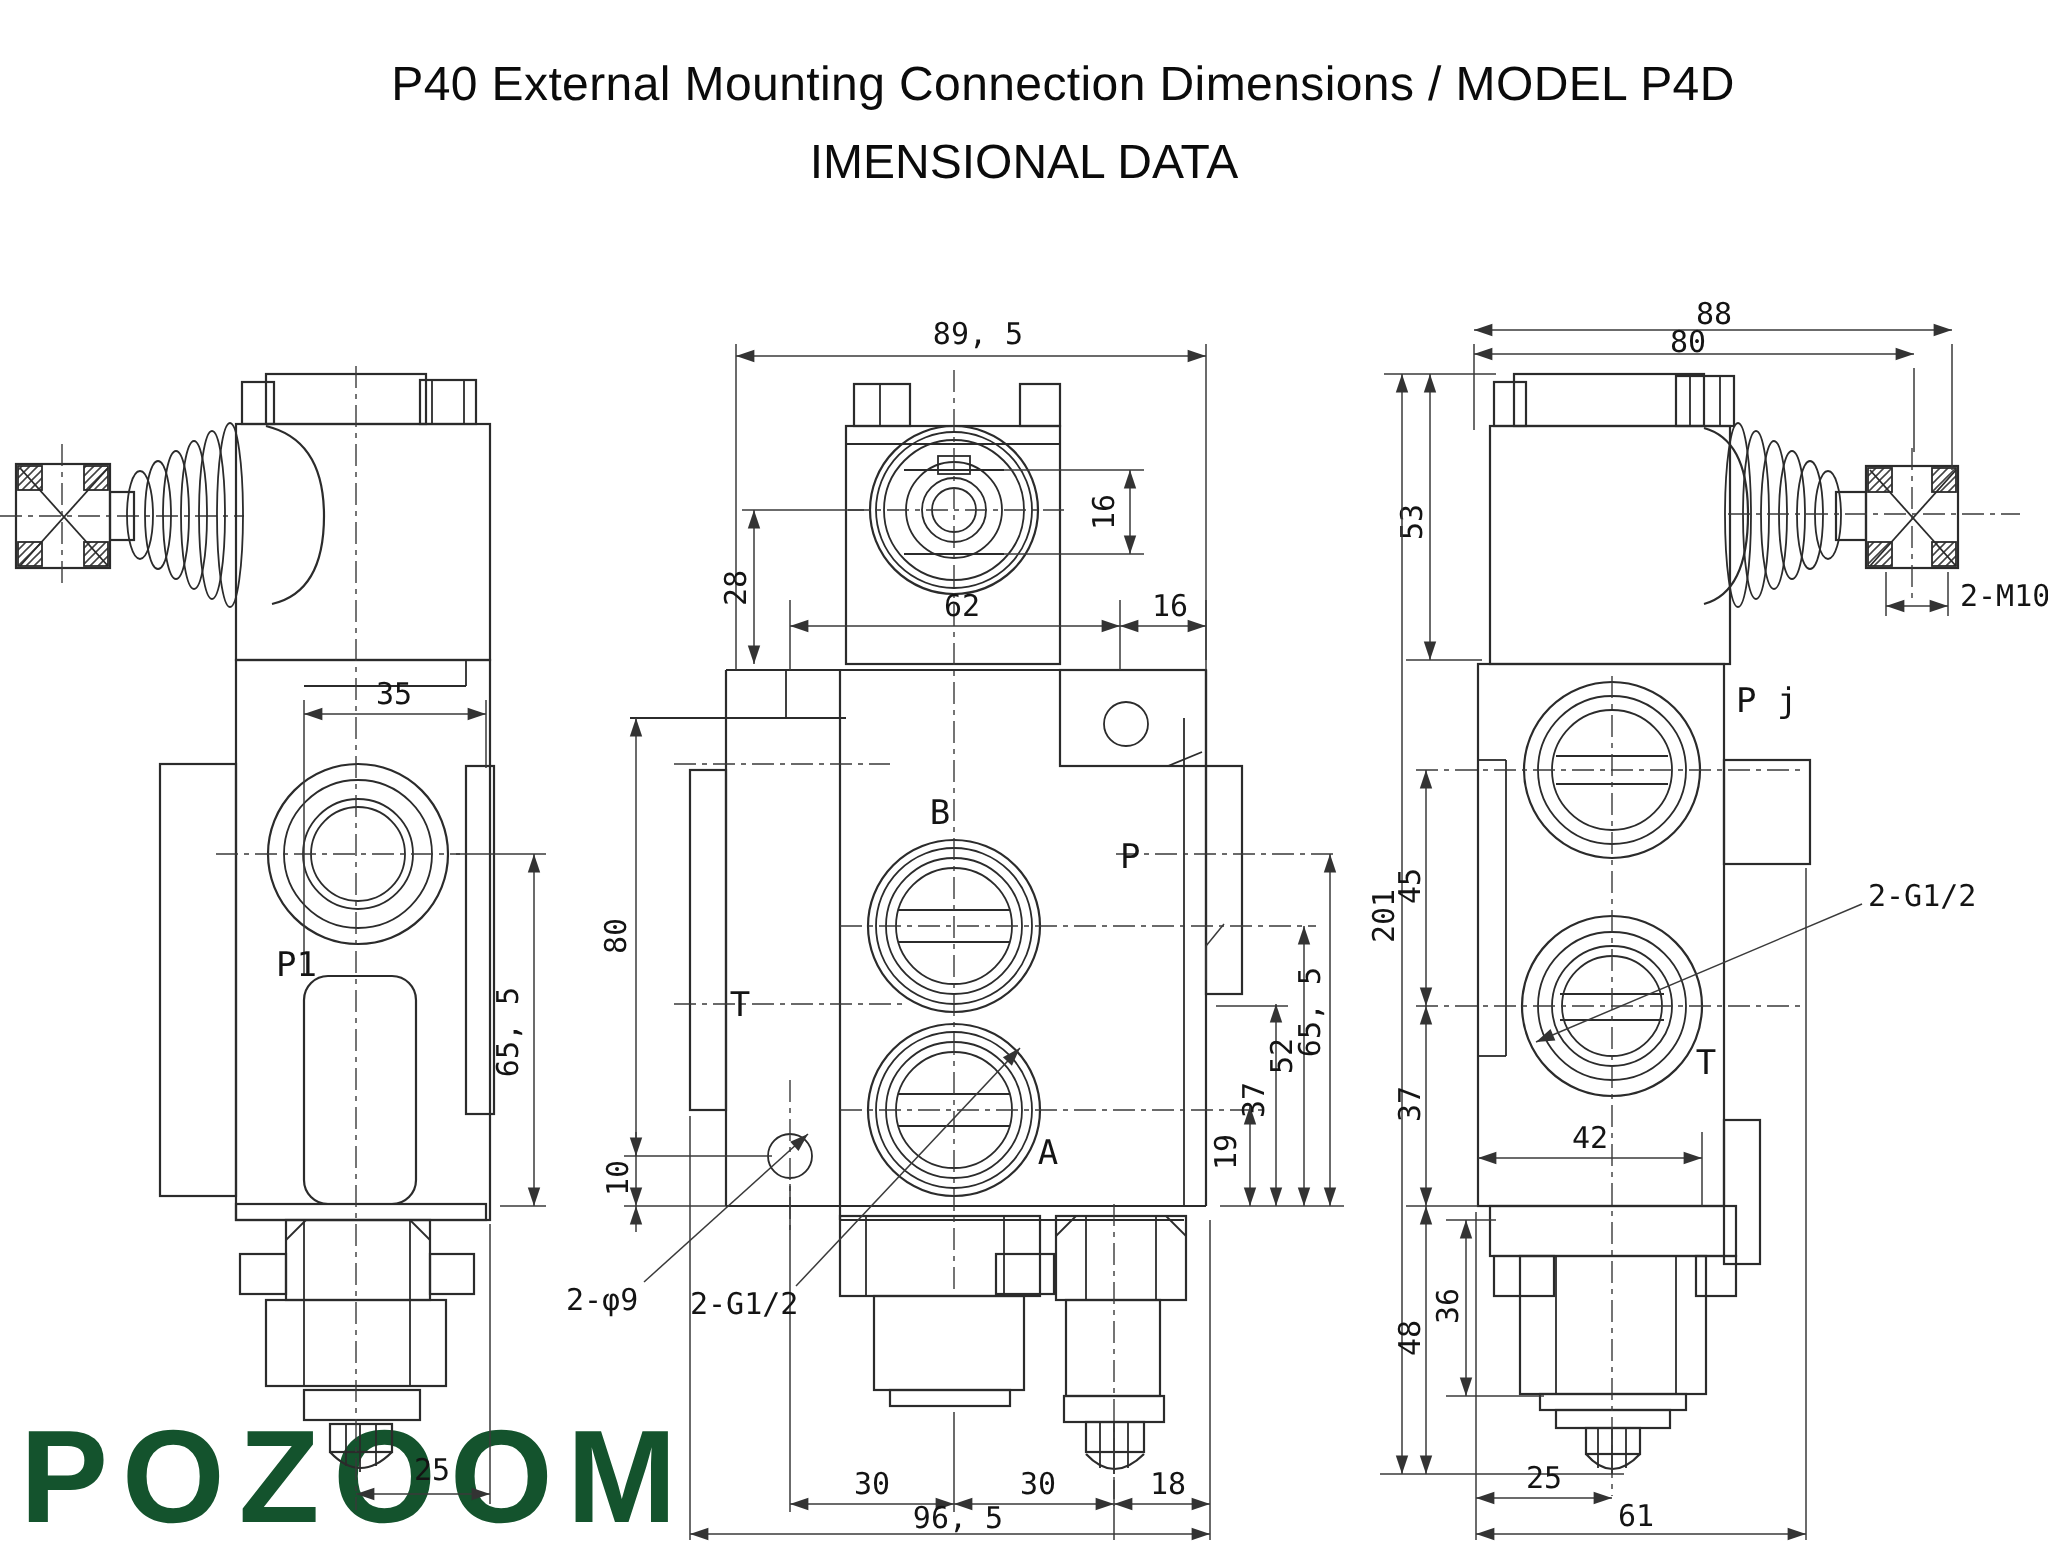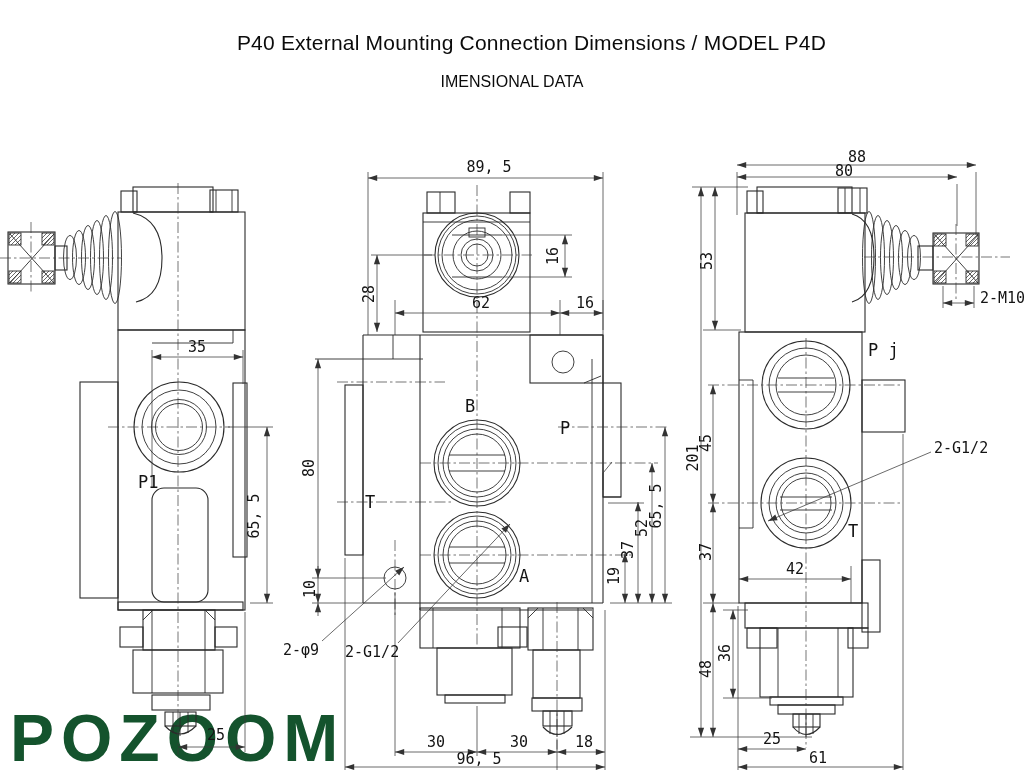--- a/index.html
+++ b/index.html
@@ -1,20 +1,20 @@
 <!DOCTYPE html>
 <html><head>
 <meta charset="utf-8">
 <style>
   html,body{margin:0;padding:0;background:#ffffff;}
   #stage{position:relative;width:1024px;height:780px;background:#fff;overflow:hidden;
          font-family:"Liberation Sans", sans-serif;}
   #title-block{position:absolute;top:28px;left:0;width:1024px;text-align:center;color:#0b0b0b;}
-  #title-line1{font-size:21px;line-height:30px;letter-spacing:0.2px;padding-left:39px;}
-  #title-line2{font-size:16px;line-height:30px;margin-top:9px;}
+  #title-line1{font-size:24px;line-height:30px;letter-spacing:0.2px;padding-left:39px;}
+  #title-line2{font-size:24px;line-height:30px;margin-top:9px;}
   #watermark{position:absolute;left:10px;top:700px;font-size:66px;font-weight:bold;
              color:#14532d;letter-spacing:7px;font-family:"Liberation Sans",sans-serif;
              user-select:none;}
   svg{position:absolute;left:0;top:0;}
   .ol{fill:none;stroke:#2b2b2b;stroke-width:1.1;stroke-linejoin:miter;}
   .ol2{fill:none;stroke:#2b2b2b;stroke-width:0.9;}
   .th{fill:none;stroke:#3a3a3a;stroke-width:0.75;}
   .cl{fill:none;stroke:#3a3a3a;stroke-width:0.7;stroke-dasharray:11 3 2.5 3;}
   .hx{fill:url(#hatch);stroke:#2b2b2b;stroke-width:0.9;}
   text.d{font-family:"DejaVu Sans Mono",monospace;font-size:15px;fill:#141414;}

